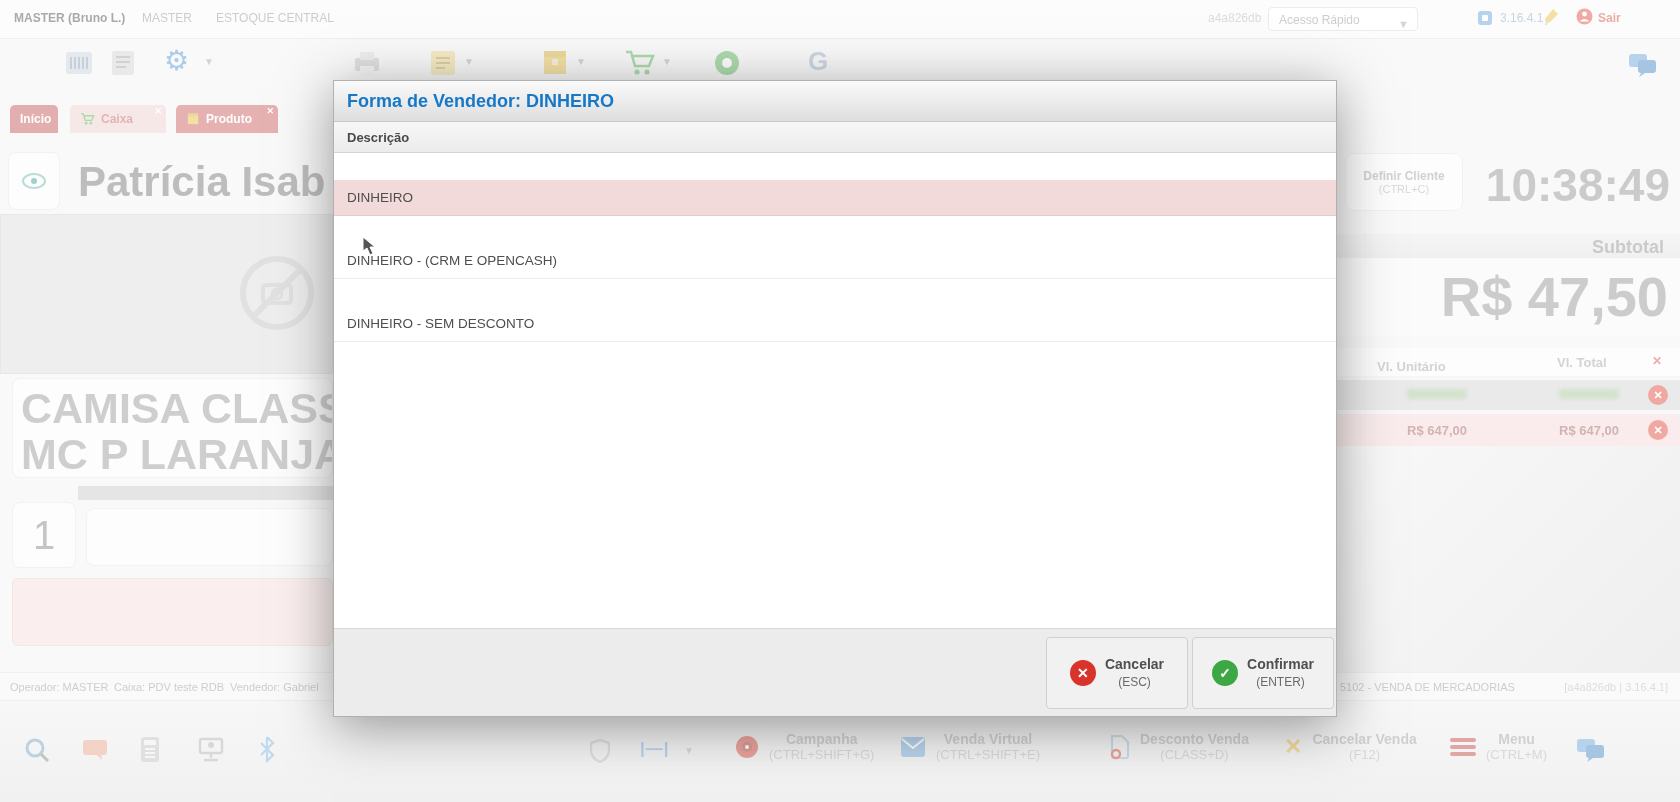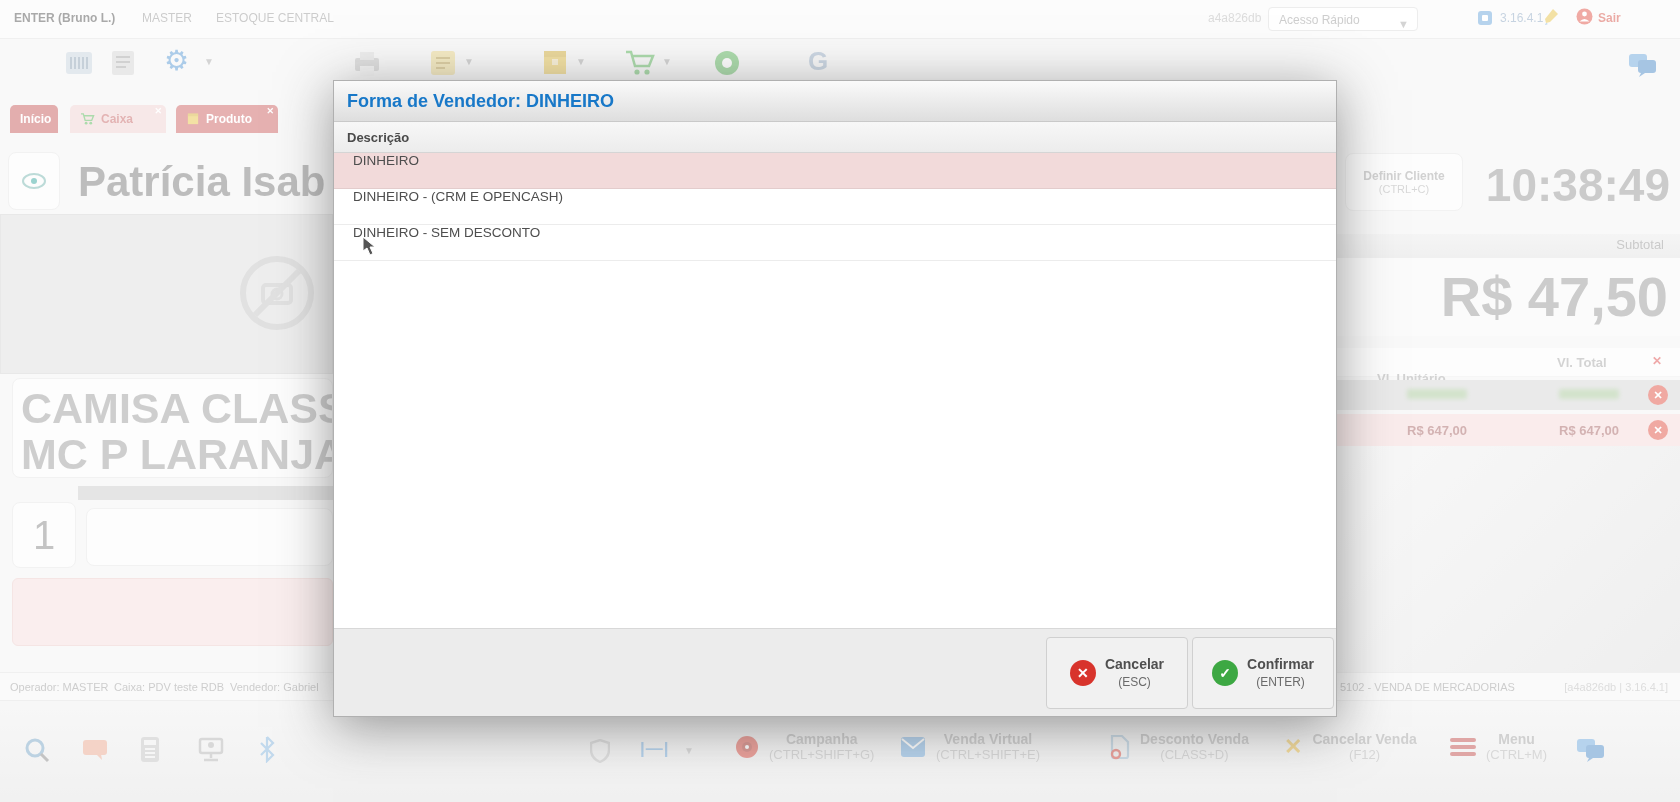--- a/index.html
+++ b/index.html
@@ -38,41 +38,41 @@
   .bt-label{font-size:14px;font-weight:bold;color:#a3a3a3;text-align:center;line-height:16px;}
   .bt-short{font-size:13px;font-weight:normal;color:#b3b3b3;}
   .hline{width:26px;height:4px;border-radius:2px;background:#c0504d;margin:3px 0;}
   
   .modal{position:absolute;left:333px;top:80px;width:1004px;height:637px;background:#fff;
          border:1px solid #b0b0b0;box-shadow:0 10px 50px rgba(50,50,50,.5);z-index:10;box-sizing:border-box;}
   .m-title{height:40px;background:linear-gradient(#fafafa,#dedede);border-bottom:1px solid #c9c9c9;
            display:flex;align-items:center;padding-left:13px;font-size:18px;font-weight:bold;color:#1878c8;}
   .m-colhead{height:30px;background:linear-gradient(#f7f7f7,#ececec);border-bottom:1px solid #d5d5d5;
              display:flex;align-items:center;padding-left:13px;font-size:13px;font-weight:bold;color:#4a4a4a;}
-  .m-row{height:36px;display:flex;padding-left:19px;font-size:13.5px;color:#4e4e4e;
-         border-bottom:1px solid #ececec;background:#fff;box-sizing:border-box;}
+  .m-row{height:36px;display:flex;align-items:center;padding-left:13px;font-size:13.5px;color:#4e4e4e;
+         border-bottom:1px solid #ececec;background:#fff;box-sizing:border-box;margin-top:27px;}
   .m-row.sel{background:#f2dada;border-bottom:1px solid #e3cccc;}
   .m-footer{position:absolute;left:0;right:0;bottom:0;height:87px;background:#ececec;border-top:1px solid #d8d8d8;}
   .m-btn{position:absolute;top:8px;width:142px;height:72px;background:#f1f1f1;border:1px solid #d0d0d0;
          border-radius:4px;display:flex;align-items:center;justify-content:center;gap:9px;box-sizing:border-box;cursor:pointer;}
   .m-btn .lbl{font-size:14px;font-weight:bold;color:#4f4f4f;text-align:center;line-height:17px;}
   .m-btn .sc{font-size:12px;font-weight:normal;color:#6a6a6a;}
   .circ{width:26px;height:26px;border-radius:50%;display:flex;align-items:center;justify-content:center;
         color:#fff;font-size:14px;font-weight:bold;}
   .circ.red{background:#d8342c;}
   .circ.green{background:#3da843;}
   svg{display:block;}
 </style>
 </head>
 <body>
 
 <div class="bg-app">
 
   <div class="topbar">
-    <span class="abs tb-user" style="left:14px;top:11px">ENTER (Bruno L.)</span>
+    <span class="abs tb-user" style="left:14px;top:11px">MASTER (Bruno L.)</span>
     <span class="abs tb-dim" style="left:142px;top:11px">MASTER</span>
     <span class="abs tb-dim" style="left:216px;top:11px">ESTOQUE CENTRAL</span>
     <span class="abs tb-dim" style="left:1208px;top:11px;color:#bbb">a4a826db</span>
     <div class="abs qa-box" style="left:1268px;top:7px">
       <span>Acesso Rápido</span>
       <span class="qa-chev">▼</span>
     </div>
     <span class="abs" style="left:1478px;top:11px;width:14px;height:14px;background:#6fa8dc;border-radius:3px">
       <span style="position:absolute;left:4px;top:4px;width:6px;height:6px;background:#fff;border-radius:1px"></span>
     </span>
@@ -199,27 +199,27 @@
   <div class="abs panel" style="left:12px;top:378px;width:321px;height:100px;overflow:hidden;padding:6px 0 0 8px">
     <div class="prodname">CAMISA CLASS</div>
     <div class="prodname">MC P LARANJA</div>
   </div>
   <div class="abs" style="left:78px;top:486px;width:255px;height:14px;background:#cccccc"></div>
   <div class="abs panel" style="left:12px;top:502px;width:64px;height:66px;display:flex;align-items:center;justify-content:center;font-size:40px;color:#8a8a8a">1</div>
   <div class="abs panel" style="left:86px;top:508px;width:247px;height:58px"></div>
   <div class="abs" style="left:12px;top:578px;width:321px;height:68px;background:#f6dfdf;border:1px solid #ecccca;border-radius:6px;box-sizing:border-box"></div>
 
   <div class="abs" style="left:1337px;top:234px;width:343px;height:24px;background:linear-gradient(#ececec,#e2e2e2)">
-    <span class="abs" style="right:16px;top:3px;font-size:13px;font-weight:normal;color:#969696">Subtotal</span>
+    <span class="abs" style="right:16px;top:3px;font-size:18px;font-weight:bold;color:#969696">Subtotal</span>
   </div>
   <div class="abs" style="left:1337px;top:258px;width:343px;height:78px;background:#f8f8f8">
     <span class="abs subtotal-big" style="right:12px;top:6px">R$ 47,50</span>
   </div>
   <div class="abs" style="left:1337px;top:348px;width:343px;height:28px;background:#fdfdfd;border-bottom:1px solid #eee">
-    <span class="abs colhead" style="left:40px;top:23px">Vl. Unitário</span>
+    <span class="abs colhead" style="left:40px;top:11px">Vl. Unitário</span>
     <span class="abs colhead" style="left:220px;top:7px">Vl. Total</span>
     <span class="abs" style="right:18px;top:6px;color:#e05555;font-size:12px;font-weight:bold">✕</span>
   </div>
   <div class="abs" style="left:1337px;top:380px;width:343px;height:30px;background:#d7d7d7">
     <span class="abs" style="left:70px;top:9px;width:60px;height:10px;background:#a8c89a;border-radius:2px;filter:blur(2px)"></span>
     <span class="abs" style="left:222px;top:9px;width:60px;height:10px;background:#a8c89a;border-radius:2px;filter:blur(2px)"></span>
     <span class="abs money-row" style="left:70px;top:8px"></span>
     <span class="abs money-row" style="left:222px;top:8px"></span>
     <span class="rm-badge abs" style="right:12px;top:5px">✕</span>
   </div>

